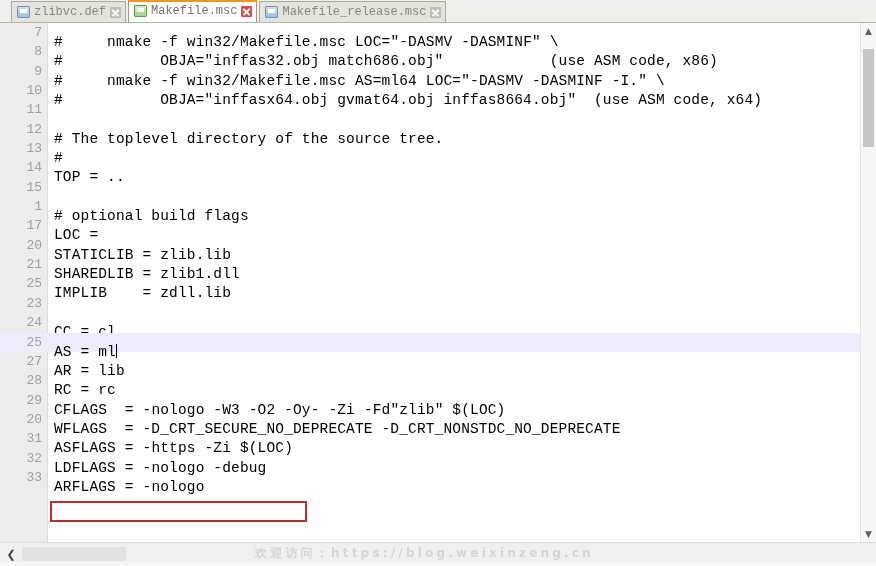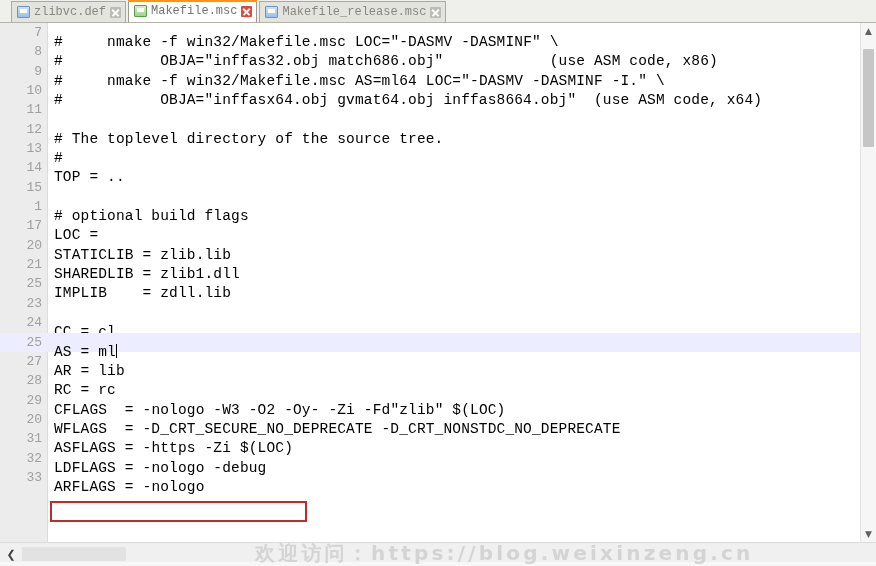--- a/index.html
+++ b/index.html
@@ -272,21 +272,21 @@
   }
 
   
   .watermark {
     position: absolute;
     left: 255px;
     bottom: 2px;
     height: 22px;
     line-height: 22px;
     font-family: "DejaVu Sans", sans-serif;
-    font-size: 20px;
+    font-size: 12px;
     letter-spacing: 3.2px;
     color: #d4d4d4;
     white-space: nowrap;
     pointer-events: none;
     z-index: 8;
     font-weight: bold;
   }
 
   
   .bottomstrip {

